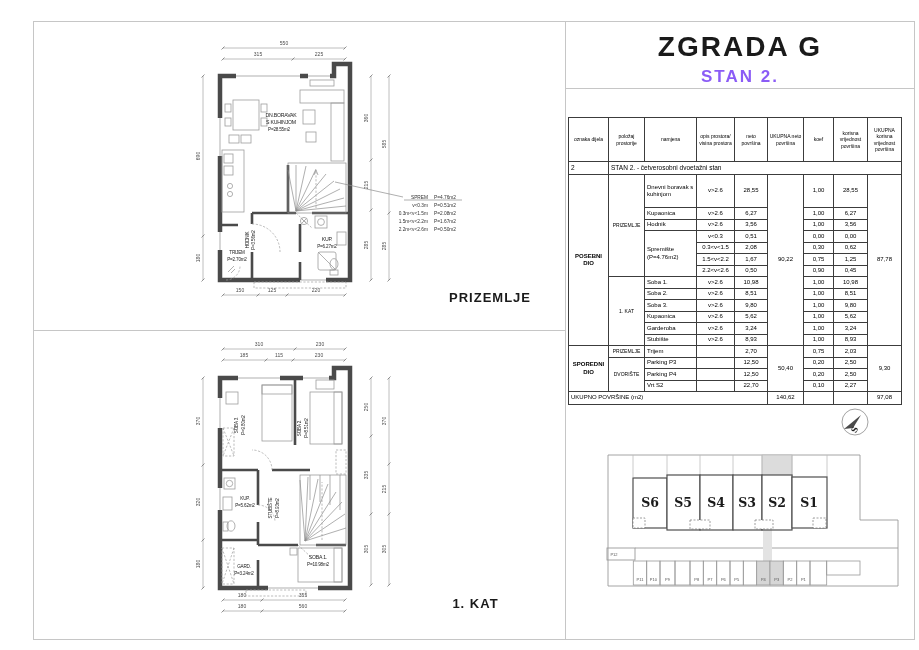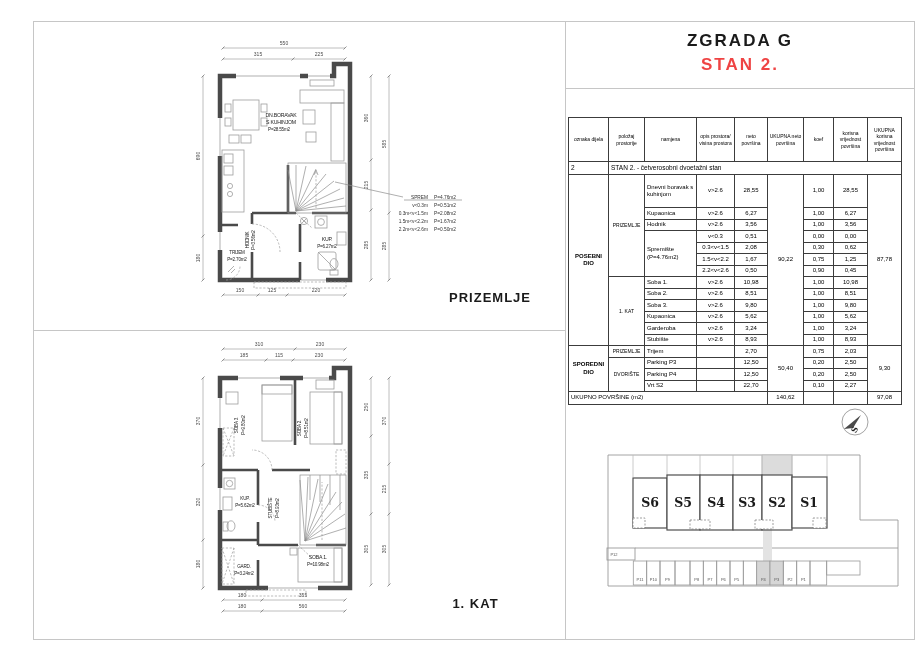--- a/index.html
+++ b/index.html
@@ -1,22 +1,22 @@
 <!DOCTYPE html>
 <html><head>
 <meta charset="utf-8">
 <style>
   html,body{margin:0;padding:0;background:#ffffff;}
   .page{position:relative;width:919px;height:650px;background:#fff;overflow:hidden;
         font-family:"Liberation Sans",sans-serif;color:#111;}
   .fline{position:absolute;background:#c6c6c6;}
   
   .titleblock{position:absolute;left:566px;top:22px;width:348px;height:66px;text-align:center;}
-  .t1{font-size:17px;font-weight:bold;letter-spacing:2px;margin-top:9px;color:#1a1a1a;}
-  .t2{font-size:17px;font-weight:bold;letter-spacing:2px;margin-top:4px;color:#ef4444;}
+  .t1{font-size:28px;font-weight:bold;letter-spacing:2px;margin-top:9px;color:#1a1a1a;}
+  .t2{font-size:17px;font-weight:bold;letter-spacing:2px;margin-top:4px;color:#8b5cf6;}
   
   .atable{position:absolute;left:568px;top:117px;border-collapse:collapse;table-layout:fixed;
           width:333px;font-size:6px;line-height:1.25;color:#000;}
   .atable th,.atable td{border:1px solid #3c3c3c;padding:0 1px;text-align:center;vertical-align:middle;
           overflow:hidden;font-weight:normal;}
   .atable tr{height:11.5px;}
   tr.hd{height:44px;}
   tr.sec{height:13px;}
   tr.dnv{height:33px;}
   tr.tot{height:13px;}

